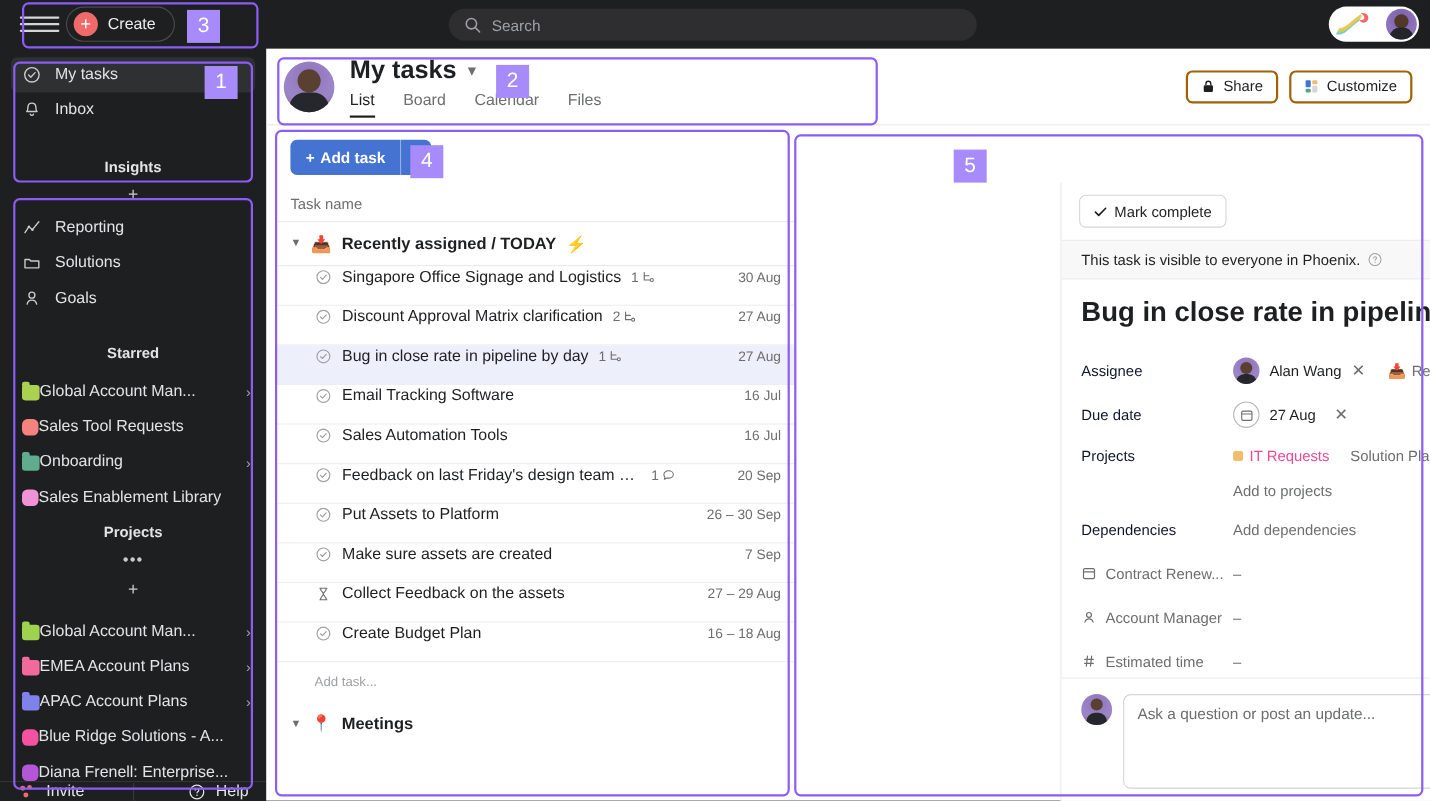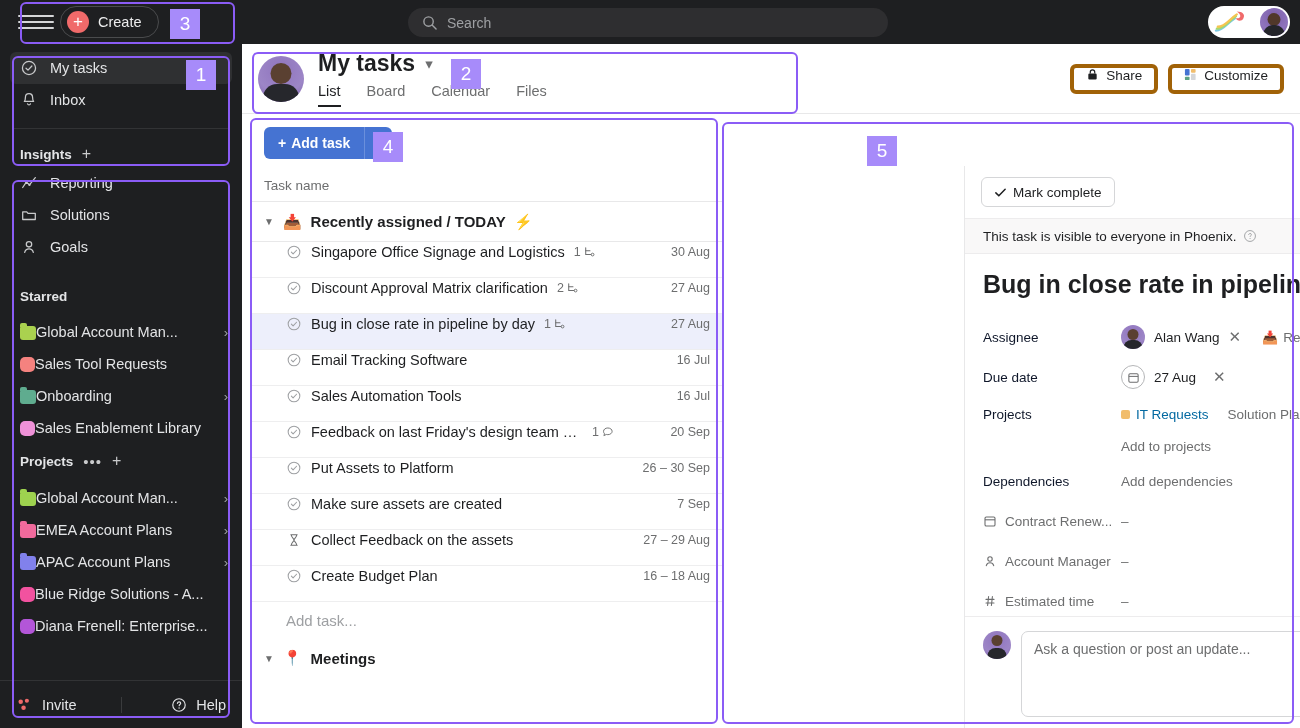--- a/index.html
+++ b/index.html
@@ -73,21 +73,21 @@
   .nav-item {
     display: flex; align-items: center; gap: 12px; height: 32px;
     padding: 0 10px; border-radius: 6px; font-size: 14.5px; color: #e3e4e6; cursor: pointer;
   }
   .nav-item.active { background: #2f3032; }
   .nav-item .ico { width: 18px; height: 18px; flex: none; display: block; }
   .divider { height: 1px; background: #323335; margin: 2px 14px 0; }
   .section {
     padding: 0 20px; margin-top: 16px; margin-bottom: 4px;
     display: flex; align-items: center; gap: 10px;
-    font-size: 13.5px; font-weight: bold; color: #e3e4e6;
+    font-size: 13.5px; font-weight: bold; color: #e3e4e6; flex-direction: column;
   }
   .section .plus { color: #c9cacc; font-size: 16px; cursor: pointer; font-weight: normal; }
   .section .dots { color: #c9cacc; font-size: 15px; letter-spacing: 1px; cursor: pointer; font-weight: normal; }
   .proj-item {
     display: flex; align-items: flex-end; gap: 0; height: 32px; padding: 0 14px 0 20px;
     font-size: 14.5px; color: #e3e4e6; cursor: pointer;
   }
   .proj-item .label { flex: 1; white-space: nowrap; overflow: hidden; text-overflow: ellipsis; }
   .proj-item .chev { color: #9ea0a3; font-size: 13px; }
   .swatch { width: 16px; height: 14px; border-radius: 3px; flex: none; }
@@ -124,22 +124,22 @@
     transform: translateX(-50%); border-radius: 14px 14px 0 0; background: #26272c;
   }
   .ph-title { display: flex; align-items: center; gap: 10px; }
   .ph-title h1 { font-size: 23px; font-weight: bold; color: #1e1f21; }
   .ph-title .chev { color: #6d6e6f; font-size: 15px; cursor: pointer; }
   .tabs { display: flex; gap: 26px; margin-top: 6px; }
   .tab { font-size: 14.5px; color: #6d6e6f; cursor: pointer; padding-bottom: 6px; }
   .tab.active { color: #1e1f21; border-bottom: 2.5px solid #1e1f21; }
   .ph-actions { margin-left: auto; display: flex; align-items: center; gap: 10px; }
   .pill-btn {
-    display: flex; align-items: flex-start; gap: 7px; height: 30px; padding: 0 12px;
-    border: 4px solid #a16207; border-radius: 6px; background: #fff;
+    display: flex; align-items: center; gap: 7px; height: 30px; padding: 0 12px;
+    border: 2px solid #a16207; border-radius: 6px; background: #fff;
     font-size: 13.5px; color: #1e1f21; cursor: pointer;
   }
 
   
   .list-pane {
     position: absolute; left: 8px; top: 72px; width: 474px; height: 604px;
     background: #fff; overflow: hidden;
   }
   .list-toolbar { height: 54px; display: flex; align-items: center; padding: 0 14px; }
   .addtask {
@@ -162,21 +162,21 @@
   }
   .sec-row .caret { color: #6d6e6f; font-size: 10px; cursor: pointer; }
   .task-row {
     height: 36px; display: flex; align-items: center; gap: 9px; padding: 0 14px 16px 36px;
     border-bottom: 1px solid #eeeeef; font-size: 14.5px; color: #1e1f21; cursor: pointer;
   }
   .task-row.selected { background: #edeffb; }
   .task-row .tname { white-space: nowrap; overflow: hidden; text-overflow: ellipsis; max-width: 272px; }
   .task-row .meta { display: flex; align-items: center; gap: 3px; font-size: 12.5px; color: #6d6e6f; flex: none; }
   .task-row .date { margin-left: auto; font-size: 12.5px; color: #6d6e6f; flex: none; }
-  .addtask-ph { height: 36px; display: flex; align-items: center; padding: 0 14px 0 36px; font-size: 15px; color: #9ea0a3; cursor: pointer; }
+  .addtask-ph { height: 36px; display: flex; align-items: center; padding: 0 14px 0 36px; font-size: 12px; color: #9ea0a3; cursor: pointer; }
 
   
   .detail {
     position: absolute; left: 722px; top: 122px; width: 572px; height: 602px;
     background: #fff; border-left: 1px solid #e8e8e9; overflow: hidden;
   }
   .dt-toolbar { height: 52px; display: flex; align-items: center; padding: 0 16px; gap: 10px; }
   .mark-complete {
     display: flex; align-items: center; gap: 6px; height: 30px; padding: 0 12px;
     border: 1px solid #d5d6d8; border-radius: 6px; background: #fff;
@@ -195,21 +195,21 @@
   .field .lbl { width: 138px; color: #0f172a; flex: none; }
   .field .val { display: flex; align-items: center; gap: 9px; color: #1e1f21; }
   .avatar-xs {
     width: 24px; height: 24px; border-radius: 50%;
     background: radial-gradient(circle at 50% 30%, #8f74bd 0%, #9d86c7 60%, #7a5fa8 100%);
     position: relative; overflow: hidden; flex: none;
   }
   .avatar-xs::before { content:""; position:absolute; left:50%; top:16%; width:11px; height:11px; transform:translateX(-50%); border-radius:50%; background:#5a4031; }
   .avatar-xs::after  { content:""; position:absolute; left:50%; top:62%; width:19px; height:14px; transform:translateX(-50%); border-radius:8px 8px 0 0; background:#26272c; }
   .xbtn { color: #6d6e6f; font-size: 15px; cursor: pointer; }
-  .chip { display: flex; align-items: center; gap: 6px; font-size: 13.5px; color: #0369a1; cursor: pointer; }
+  .chip { display: flex; align-items: center; gap: 6px; font-size: 13.5px; color: #ec4899; cursor: pointer; }
   .chip .sq { width: 9px; height: 9px; border-radius: 2px; background: #f1bd6c; flex: none; }
   .muted { color: #6d6e6f; cursor: pointer; }
   .cal-ico { width: 24px; height: 24px; border: 1px solid #b5b6b8; border-radius: 50%; display: flex; align-items: center; justify-content: center; flex: none; }
   .cfield { display: flex; align-items: center; min-height: 40px; font-size: 13.5px; color: #6d6e6f; }
   .cfield .cl { width: 138px; display: flex; align-items: flex-start; gap: 8px; flex: none; }
   .cfield .cl span { white-space: nowrap; overflow: hidden; text-overflow: ellipsis; }
 
   .comment-zone {
     position: absolute; left: 0; bottom: 0; width: 572px; height: 152px;
     background: #fff; border-top: 1px solid #edeced; padding: 14px 18px;

